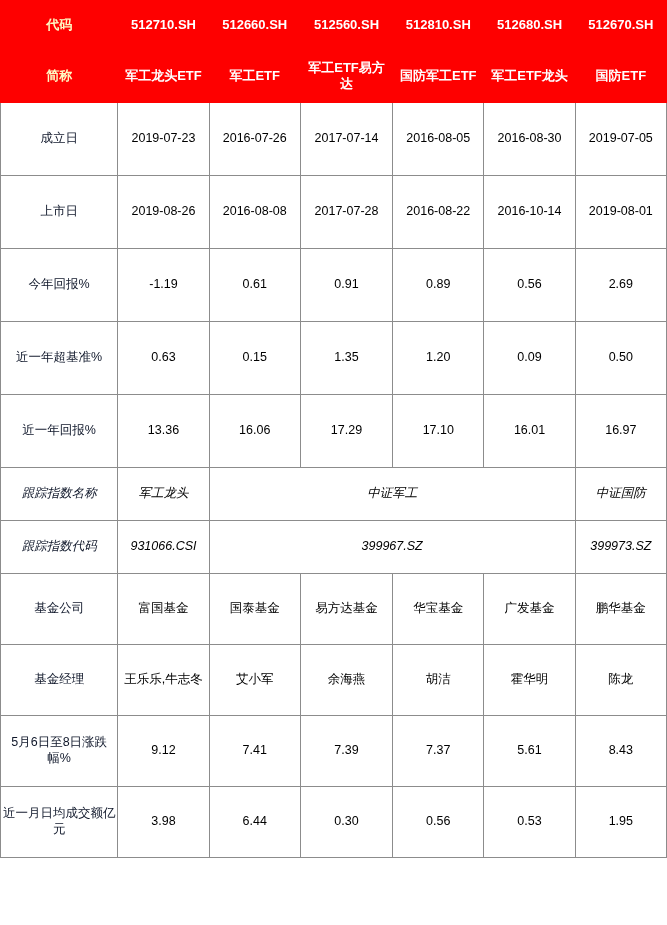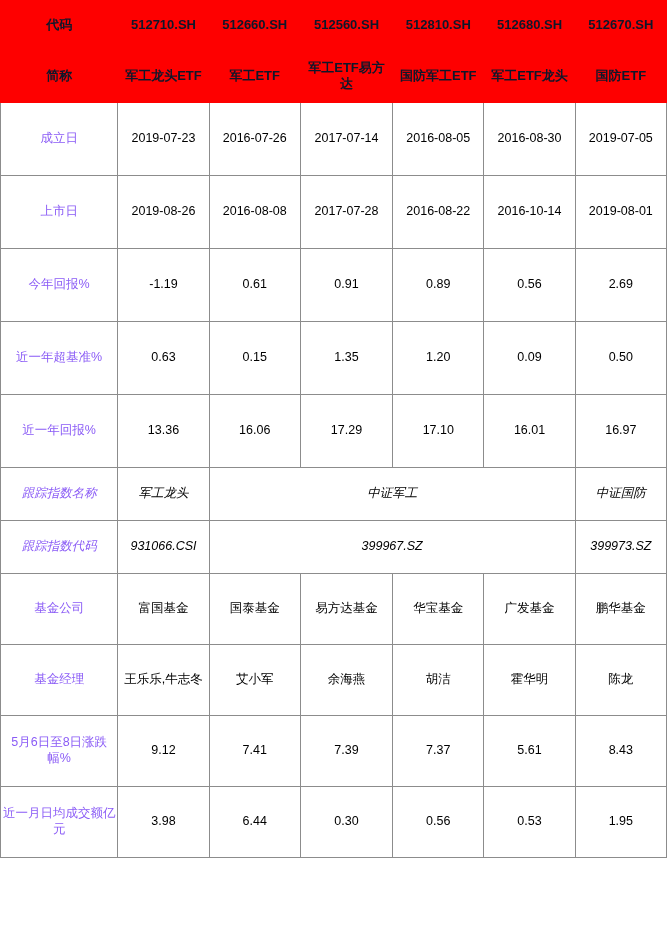--- a/index.html
+++ b/index.html
@@ -32,39 +32,39 @@
     line-height: 1.25;
     word-break: break-all;
   }
   col.c-label { width: 117px; }
   col.c-data  { width: 91px; }
   col.c-data2 { width: 92px; }
 
   
   tr.header-row td {
     background: #fe0000;
-    color: #0f172a;
+    color: #ffffff;
     font-weight: bold;
     border-color: #fe0000;
   }
   tr.header-row td.label-cell {
     background: #fe0000;
-    color: #0f172a;
+    color: #fef9c3;
     margin-top: 16px;
   }
   tr.header-row.row-code td { height: 44px; font-size: 13px; }
   tr.header-row.row-name td { height: 48px; font-size: 13px; }
 
   tr.row-tall td { height: 68px; }
   tr.row-mid td  { height: 66px; text-align: center; }
   tr.row-short td { height: 48px; font-style: italic; }
 
   td.label-cell {
     font-size: 12.5px;
-    color: #8b5cf6;
+    color: #0f172a;
   }
   td.label-small { font-size: 11.5px; margin-left: 12px; }
   td.num { font-size: 13px; }
   td.span-cell { font-size: 13px; margin-top: 48px; }
 </style>
 </head>
 <body>
 
 <div class="table-wrap">
   <table class="fund-table">

